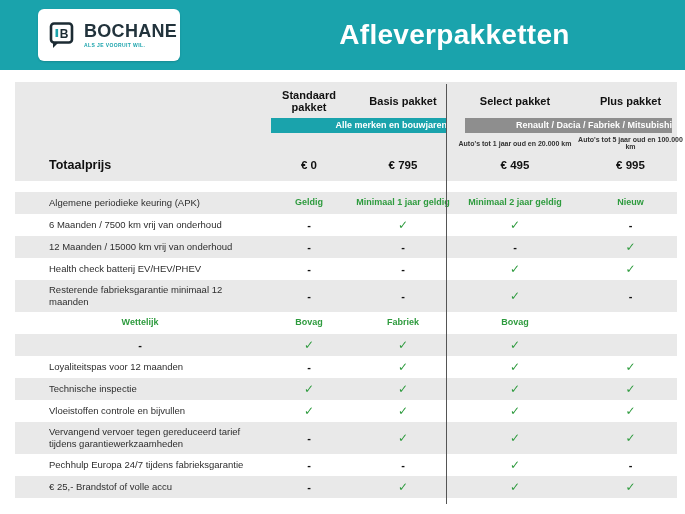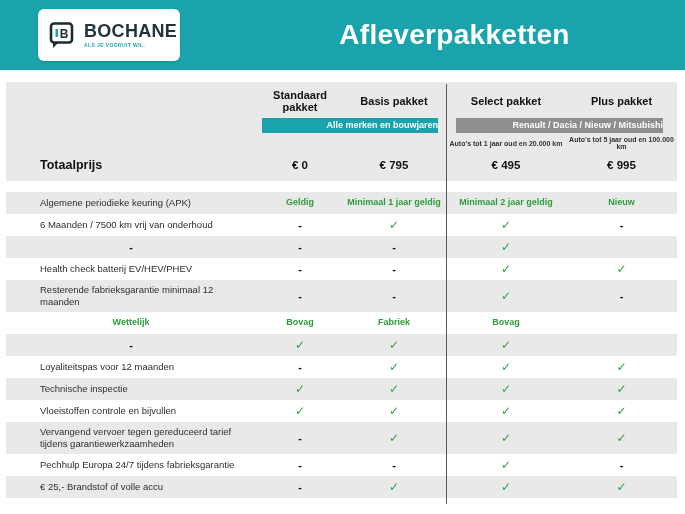--- a/index.html
+++ b/index.html
@@ -21,21 +21,21 @@
   }
   .logo-icon { flex:0 0 auto; display:flex; }
   .logo-name { font-size:18px; font-weight:bold; color:#22333c; letter-spacing:.3px; line-height:1; }
   .logo-tagline { font-size:5px; font-weight:bold; color:var(--teal,#1aa3ac); letter-spacing:.4px; margin-top:2px; }
   .title {
     position:absolute; top:50%; left:calc(50% + 112px); transform:translate(-50%,-50%);
     color:#fff; font-size:28px; font-weight:bold; letter-spacing:.3px; white-space:nowrap;
   }
 
   
-  .table-wrap { position:absolute; left:6px; right:8px; top:82px; }
+  .table-wrap { position:absolute; left:15px; right:8px; top:82px; }
   .grid { display:grid; grid-template-columns:250px 88px 100px 124px 107px; align-items:center; }
   .table-head { background:var(--row_gray,#e9e9e9); padding:7px 0 9px; }
   .colhead { font-size:11px; font-weight:bold; color:#111; text-align:center; line-height:1.1; }
   .banner-row { margin-top:5px; }
   .banner { color:#fff; font-size:9px; font-weight:bold; text-align:right; padding:2.5px 0; line-height:1.1; }
   .banner.left  { grid-column:2 / span 2; margin:0 6px;  background:var(--teal,#1aa3ac); }
   .banner.right { grid-column:4 / span 2; margin:0 12px; background:var(--banner_gray,#8e8e8e); }
   .subnote { font-size:7px; font-weight:bold; color:#333; text-align:center; margin-top:3px; line-height:1; }
   .subnote.s1 { grid-column:4; }
   .subnote.s2 { grid-column:5; }
@@ -83,21 +83,21 @@
       <div class="grid">
         <div></div>
         <div class="colhead">Standaard pakket</div>
         <div class="colhead">Basis pakket</div>
         <div class="colhead">Select pakket</div>
         <div class="colhead">Plus pakket</div>
       </div>
 
       <div class="grid banner-row">
         <div class="banner left">Alle merken en bouwjaren</div>
-        <div class="banner right">Renault / Dacia / Nieuw / Mitsubishi</div>
+        <div class="banner right">Renault / Dacia / Fabriek / Mitsubishi</div>
       </div>
 
       <div class="grid">
         <div class="subnote s1">Auto's tot 1 jaar oud en 20.000 km</div>
         <div class="subnote s2">Auto's tot 5 jaar oud en 100.000 km</div>
       </div>
 
       <div class="grid total-row">
         <div class="total-label">Totaalprijs</div>
         <div class="total-val">€ 0</div>
@@ -116,20 +116,21 @@
           <div class="cell val txt">Nieuw</div>
         </div>
         <div class="frow grid white">
           <div class="cell label">6 Maanden / 7500 km vrij van onderhoud</div>
           <div class="cell val dash">-</div>
           <div class="cell val chk">✓</div>
           <div class="cell val chk">✓</div>
           <div class="cell val dash">-</div>
         </div>
         <div class="frow grid gray">
+          <div class="cell label">12 Maanden / 15000 km vrij van onderhoud</div>
           <div class="cell val dash">-</div>
           <div class="cell val dash">-</div>
           <div class="cell val dash">-</div>
           <div class="cell val chk">✓</div>
         </div>
         <div class="frow grid white">
           <div class="cell label">Health check batterij EV/HEV/PHEV</div>
           <div class="cell val dash">-</div>
           <div class="cell val dash">-</div>
           <div class="cell val chk">✓</div>

